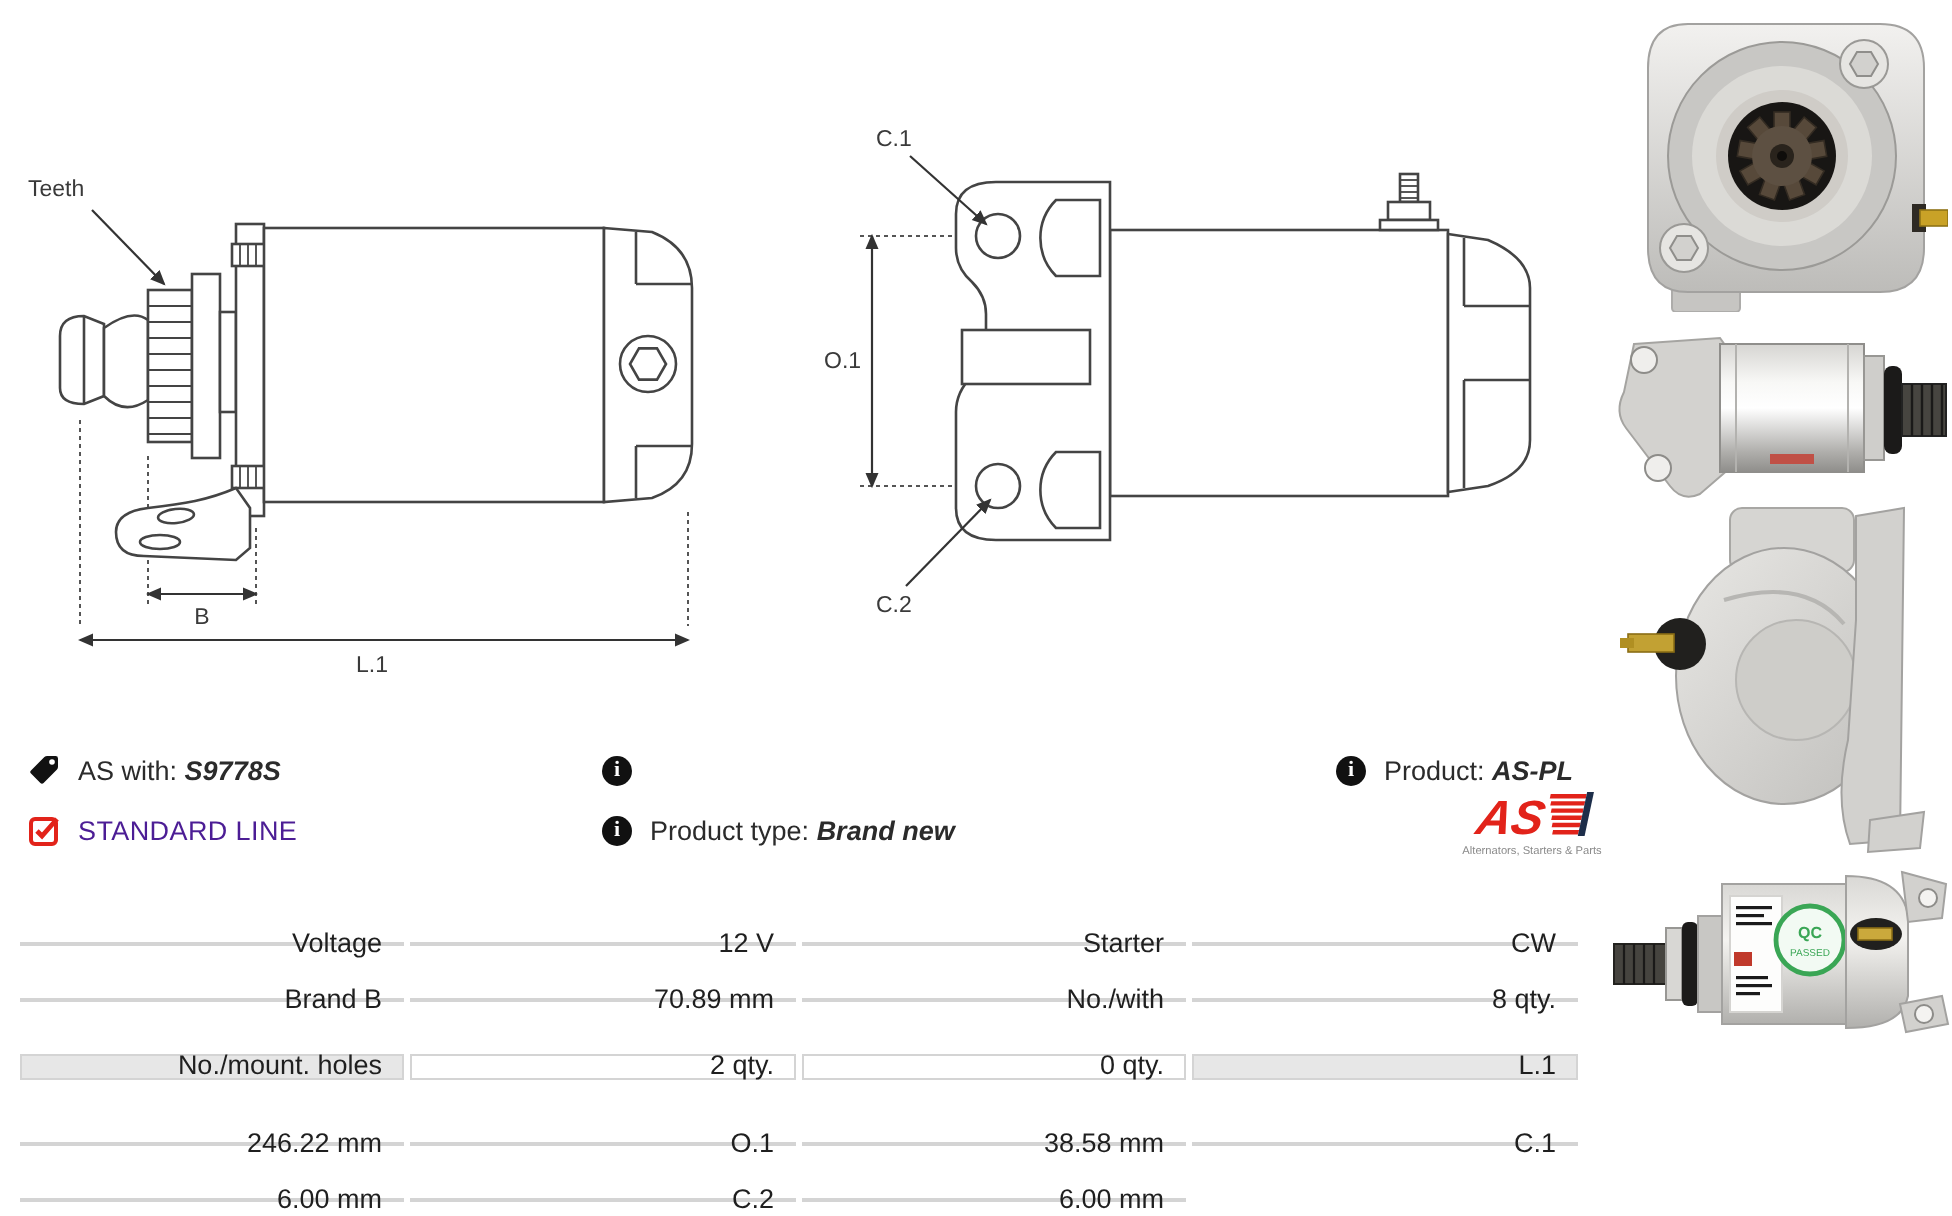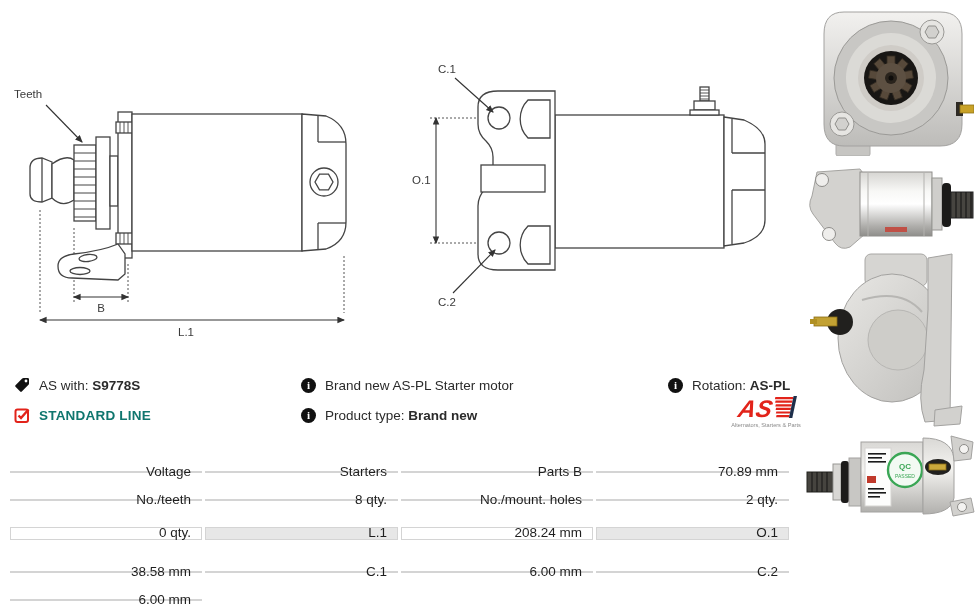--- a/index.html
+++ b/index.html
@@ -1,22 +1,22 @@
 <!DOCTYPE html>
 <html><head>
 <meta charset="utf-8">
 <style>
   html,body{margin:0;padding:0;background:#fff;}
   #page{position:relative;width:976px;height:608px;background:#fff;overflow:hidden;
         font-family:"Liberation Sans",sans-serif;color:#222;}
   .abs{position:absolute;}
   
   .info-line{display:flex;align-items:center;gap:9px;font-size:13.5px;color:#2b2b2b;height:18px;}
-  .info-line b{font-weight:bold;}
-  .std-line{color:#0f766e;font-weight:bold;letter-spacing:.2px;}
+  .info-line b{font-weight:bold;font-style:italic;}
+  .std-line{color:#4c1d95;font-weight:normal;letter-spacing:.2px;}
   .info-dot{width:15px;height:15px;border-radius:50%;background:#111;color:#fff;
             display:flex;align-items:center;justify-content:center;
             font:bold 11px "Liberation Serif",serif;flex:0 0 15px;}
   
   #spec-table{position:absolute;left:10px;top:442px;width:781px;
               display:grid;grid-template-columns:192px 193px 192px 193px;
               grid-template-rows:26px 26px 42px 26px 26px;gap:2px 3px;}
   .cell{display:flex;align-items:center;justify-content:flex-end;
         padding-right:10px;font-size:13.5px;color:#1f1f1f;
         border:1px solid #d4d4d4;box-sizing:border-box;text-align:right;line-height:1.25;margin-top:29px;}
@@ -298,31 +298,30 @@
   <div class="abs info-line" style="left:14px;top:406px">
     <svg width="16" height="16" viewBox="0 0 16 16">
       <rect x="1.5" y="2.5" width="12.5" height="12.5" rx="2" fill="none" stroke="#e2231a" stroke-width="2"></rect>
       <path d="M4.5,8.5 L7,11 L14.5,2.5" fill="none" stroke="#e2231a" stroke-width="2.4"></path>
     </svg>
     <span class="std-line">STANDARD LINE</span>
   </div>
 
   <div class="abs info-line" style="left:301px;top:376px">
     <span class="info-dot">i</span>
-    <span>Brand new AS-PL Starter motor</span>
   </div>
 
   <div class="abs info-line" style="left:301px;top:406px">
     <span class="info-dot">i</span>
     <span><span>Product type:</span>&nbsp;<b>Brand new</b></span>
   </div>
 
   <div class="abs info-line" style="left:668px;top:376px">
     <span class="info-dot">i</span>
-    <span><span>Rotation:</span>&nbsp;<b>AS-PL</b></span>
+    <span><span>Product:</span>&nbsp;<b>AS-PL</b></span>
   </div>
 
   <div id="brand-logo">
     <svg width="76" height="36" viewBox="0 0 76 36">
       <g transform="skewX(-12)">
         <text x="14" y="23" font-size="24" font-weight="bold" font-style="italic" fill="#e2231a">AS</text>
         <g fill="#e2231a">
           <rect x="48" y="3" width="18" height="2.2"></rect>
           <rect x="49" y="6.6" width="17" height="2.2"></rect>
           <rect x="50" y="10.2" width="16" height="2.2"></rect>
@@ -331,33 +330,35 @@
           <rect x="53" y="21" width="13" height="2.2"></rect>
         </g>
         <rect x="66" y="2" width="3.4" height="22" fill="#1d2e4a"></rect>
       </g>
       <text x="38" y="33" text-anchor="middle" font-size="5.6" fill="#8a8a8a">Alternators, Starters &amp; Parts</text>
     </svg>
   </div>
 
   <div id="spec-table">
     <div class="cell lbl">Voltage</div>
-    <div class="cell lbl">Starters</div>
-
-    <div class="cell lbl">Parts B</div>
+    <div class="cell val">12 V</div>
+    <div class="cell lbl">Starter</div>
+    <div class="cell val">CW</div>
+
+    <div class="cell lbl">Brand B</div>
     <div class="cell val">70.89 mm</div>
-    <div class="cell lbl">No./teeth</div>
+    <div class="cell lbl">No./with</div>
     <div class="cell val">8 qty.</div>
 
     <div class="cell lbl">No./mount. holes</div>
     <div class="cell val">2 qty.</div>
     <div class="cell val">0 qty.</div>
 
     <div class="cell lbl">L.1</div>
-    <div class="cell val">208.24 mm</div>
+    <div class="cell val">246.22 mm</div>
     <div class="cell lbl">O.1</div>
     <div class="cell val">38.58 mm</div>
 
     <div class="cell lbl">C.1</div>
     <div class="cell val">6.00 mm</div>
     <div class="cell lbl">C.2</div>
     <div class="cell val">6.00 mm</div>
   </div>
 
 </div>

